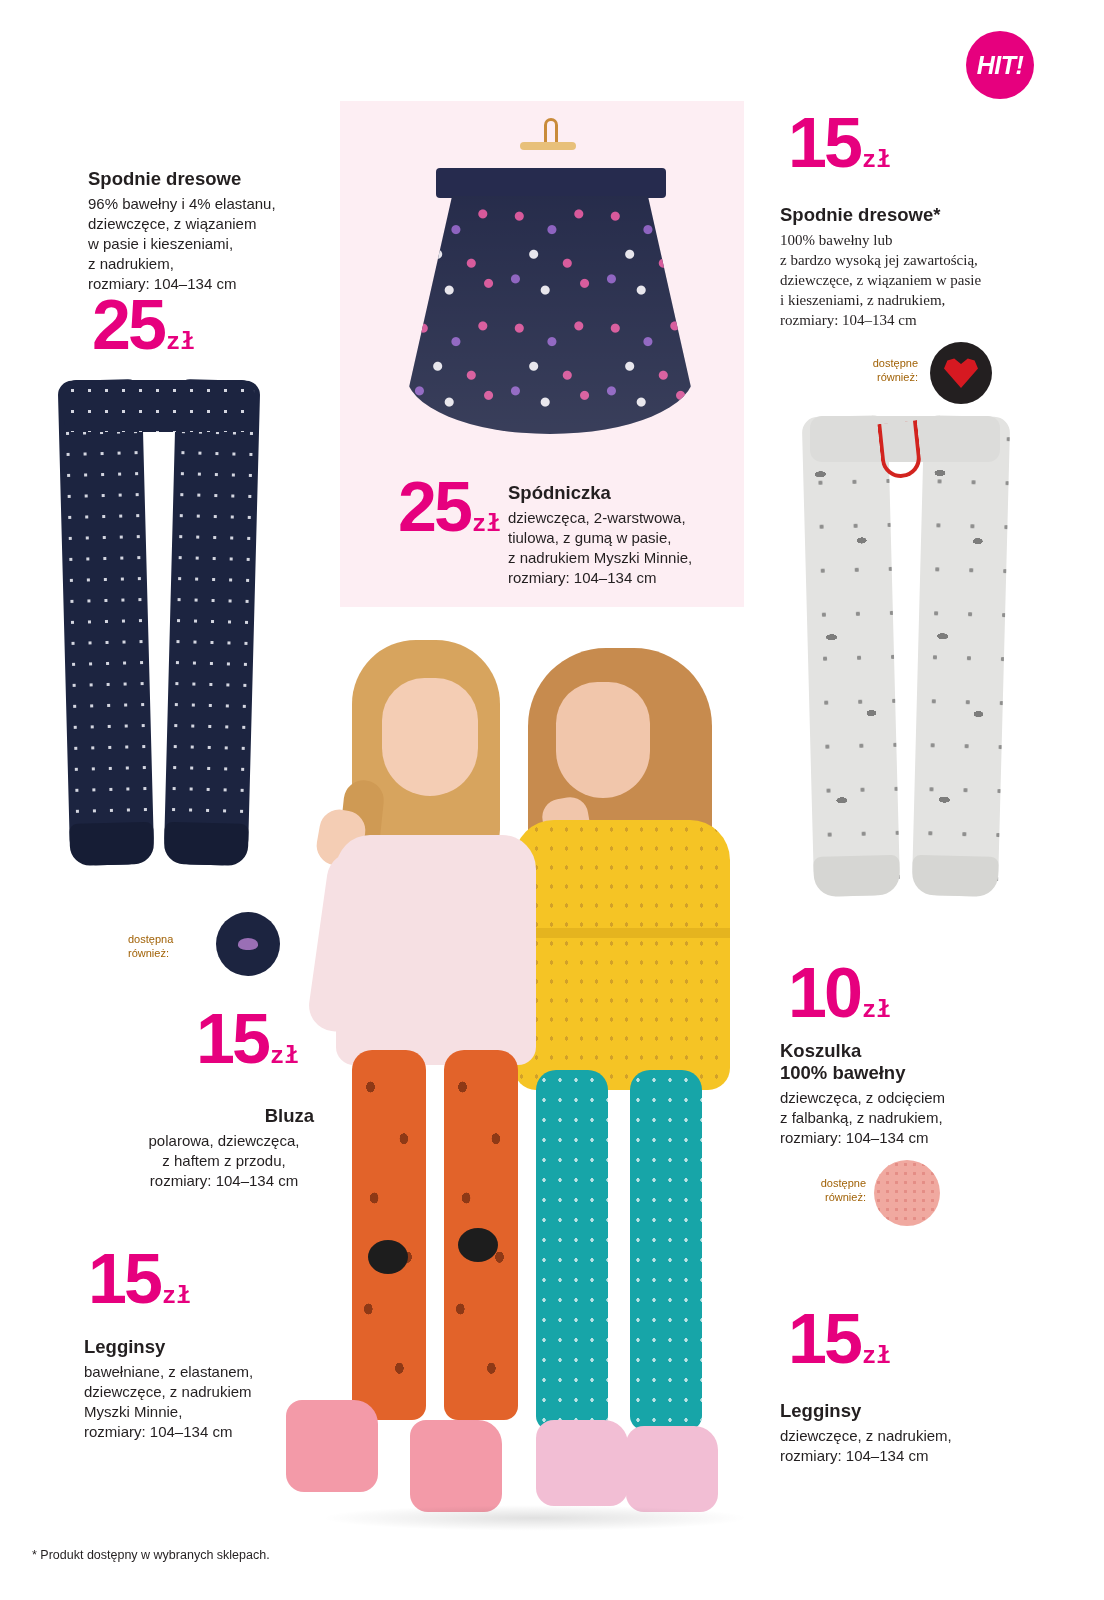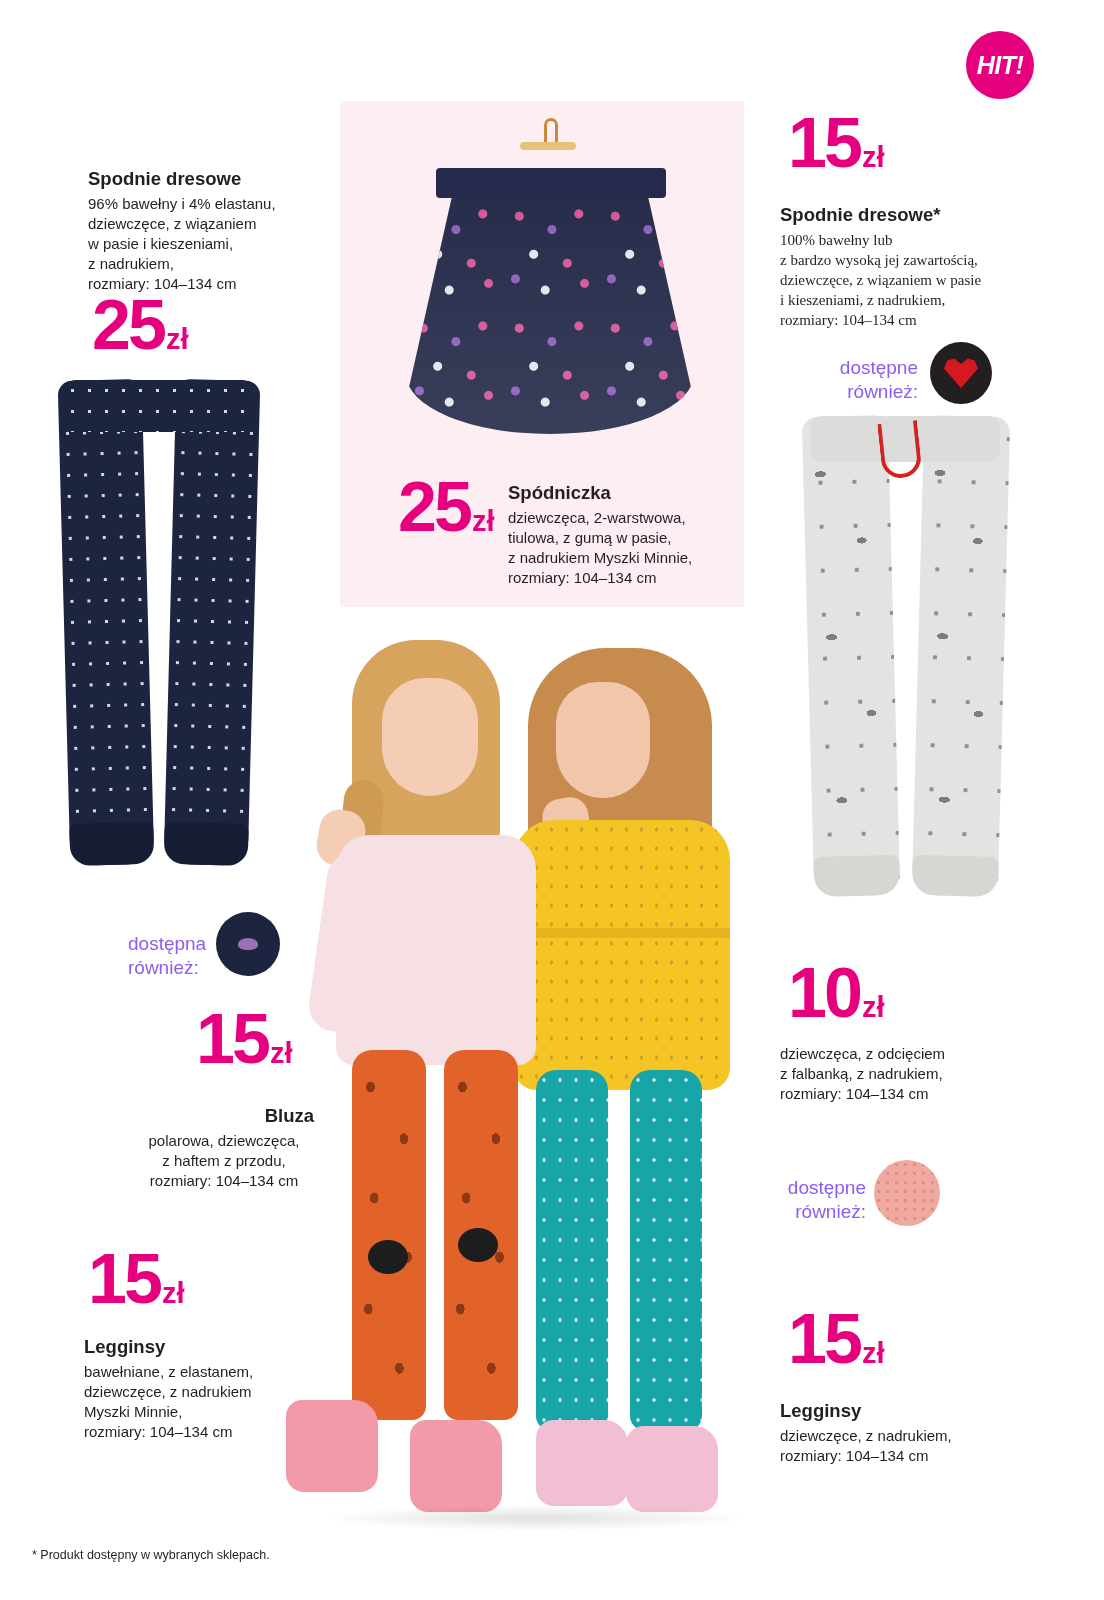--- a/index.html
+++ b/index.html
@@ -36,26 +36,26 @@
   }
 
   
   .price {
     color:#e6007e;
     font-weight:700;
     line-height:0.85;
     white-space:nowrap;
   }
   .price .num { font-size:70px; letter-spacing:-3px; }
-  .price .cur { font-size:29px; font-weight:700; vertical-align:baseline; margin-left:2px; }
+  .price .cur { font-size:24px; font-weight:700; vertical-align:baseline; margin-left:2px;font-family:Liberation Mono, monospace; }
 
   
   .ptitle { font-size:18.5px; font-weight:700; color:#231f20; line-height:1.18; }
   .pdesc { font-size:15px; color:#231f20; line-height:1.34; margin-top:4px; }
-  .avail { font-size:19px; color:#8b5cf6; line-height:1.28; }
+  .avail { font-size:11px; color:#a16207; line-height:1.28; }
 
   
   .pink-panel {
     position:absolute; left:340px; top:101px; width:404px; height:506px;
     background:#fdeef3;
   }
 
   
   .footnote {
     position:absolute; left:32px; top:1548px;
@@ -430,20 +430,22 @@
     <div class="ptitle" style="text-align:right;">Bluza</div>
     <div class="pdesc" style="white-space:pre-line;text-align:center;">polarowa, dziewczęca,
 z haftem z przodu,
 rozmiary: 104–134 cm</div>
   </div>
 
   <div class="price" style="position:absolute;left:788px;top:964px;">
     <span class="num">10</span><span class="cur">zł</span>
   </div>
   <div style="position:absolute;left:780px;top:1040px;width:250px;">
+    <div class="ptitle" style="white-space:pre-line;">Koszulka
+100% bawełny</div>
     <div class="pdesc" style="white-space:pre-line;">dziewczęca, z odcięciem
 z falbanką, z nadrukiem,
 rozmiary: 104–134 cm</div>
   </div>
   <div style="position:absolute;left:780px;top:1176px;width:86px;text-align:right;" class="avail">
     <span style="white-space:pre-line;">dostępne
 również:</span>
   </div>
   <div class="swatch-circle" style="position:absolute;left:874px;top:1160px;width:66px;height:66px;background:#f0a9a0;">
     <div style="position:absolute;inset:0;background-image:radial-gradient(#e48d86 1.4px, transparent 1.6px);background-size:9px 9px;"></div>

